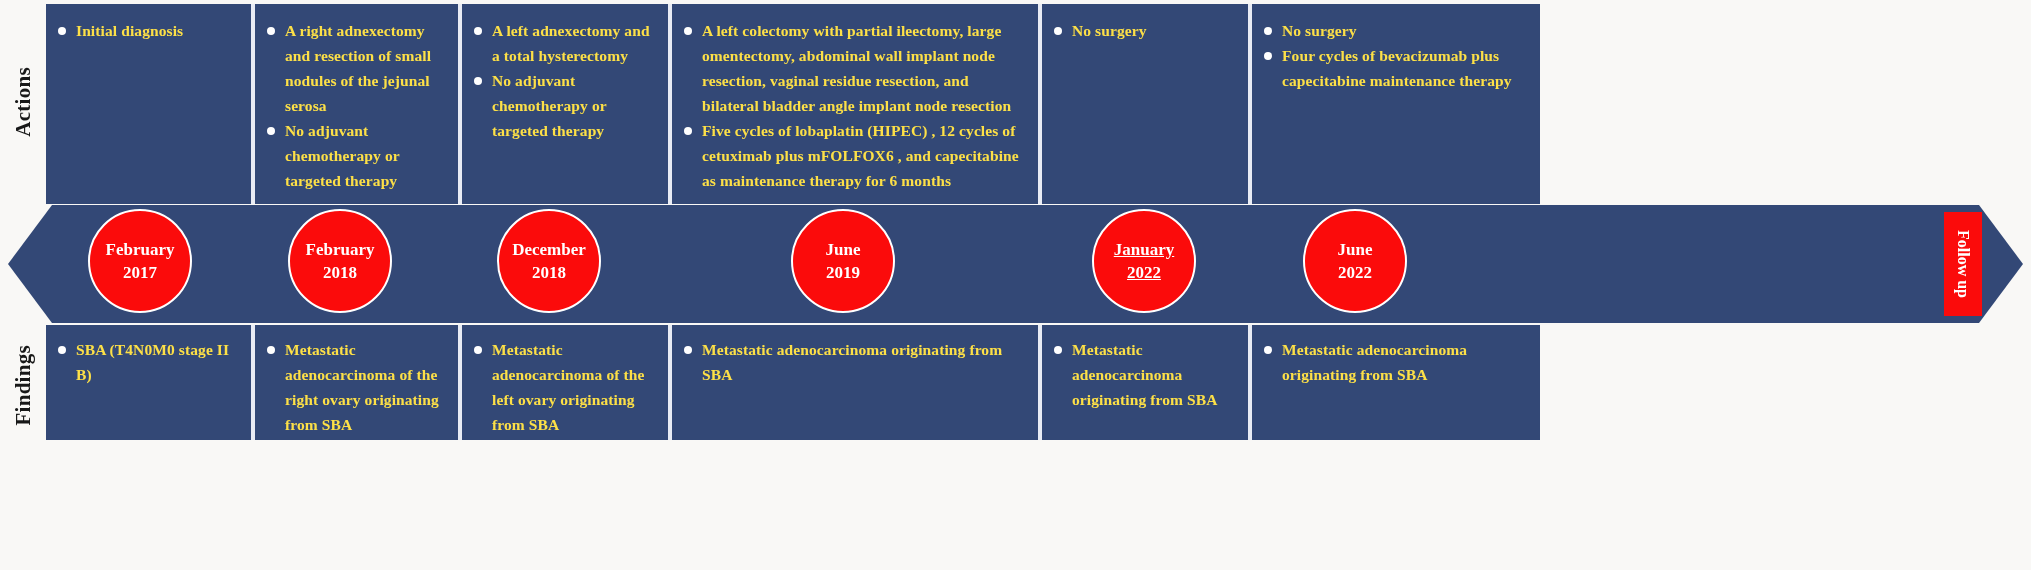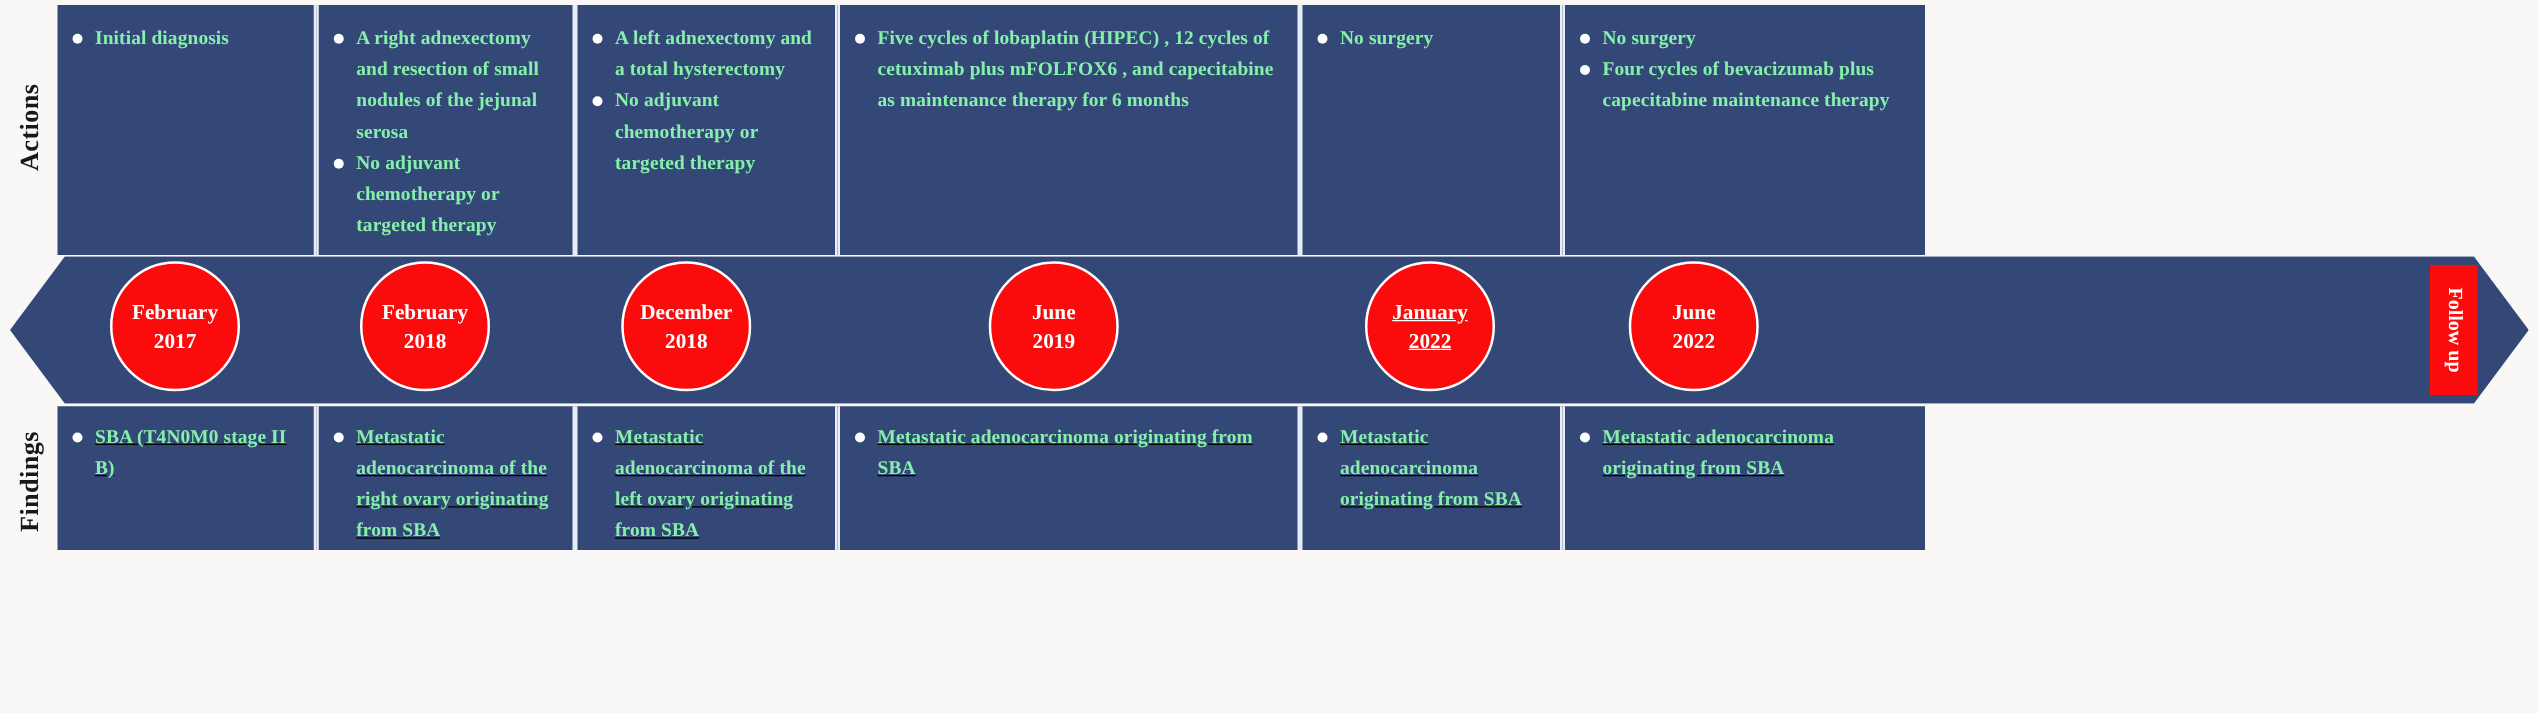--- a/index.html
+++ b/index.html
@@ -41,40 +41,40 @@
   .cell.first{border-left:none;}
   .cell.last{border-right:none;}
 
   .bullets{
     list-style:none;
     margin:0;
     padding:14px 10px 10px 12px;
   }
   .bullets li{
     position:relative;
-    color:#86efac;
+    color:#fde047;
     font-weight:bold;
     font-size:15.5px;
     line-height:25px;
     padding-left:18px;
     margin:0 0 0 0;
     text-indent:0;
     letter-spacing:.1px;
   }
   .bullets li::before{
     content:"";
     position:absolute;
     left:0;top:9px;
     width:8px;height:8px;
     border-radius:50%;
     background:#ffffff;
   }
 
   
-  .findings .bullets{padding-top:12px;text-decoration:underline;}
+  .findings .bullets{padding-top:12px;}
 
   
   #arrow-band{
     position:absolute;
     left:8px;top:205px;
     width:2015px;height:118px;
     background:#334876;
     -webkit-clip-path:polygon(44px 0, 1971px 0, 2015px 59px, 1971px 118px, 44px 118px, 0 59px);
     clip-path:polygon(44px 0, 1971px 0, 2015px 59px, 1971px 118px, 44px 118px, 0 59px);
   }
@@ -189,20 +189,21 @@
         <li>No adjuvant chemotherapy or targeted therapy</li>
       </ul>
     </div>
     <div class="cell findings" style="left: 460px; width: 210px; top: 325px; height: 115px;">
       <ul class="bullets">
         <li>Metastatic adenocarcinoma of the left ovary originating from SBA</li>
       </ul>
     </div>
     <div class="cell" style="left: 670px; width: 370px; top: 4px; height: 200px;">
       <ul class="bullets">
+        <li>A left colectomy with partial ileectomy, large omentectomy, abdominal wall implant node resection, vaginal residue resection, and bilateral bladder angle implant node resection</li>
         <li>Five cycles of lobaplatin (HIPEC) , 12 cycles of cetuximab plus mFOLFOX6 , and capecitabine as maintenance therapy for 6 months</li>
       </ul>
     </div>
     <div class="cell findings" style="left: 670px; width: 370px; top: 325px; height: 115px;">
       <ul class="bullets">
         <li>Metastatic adenocarcinoma originating from SBA</li>
       </ul>
     </div>
     <div class="cell" style="left: 1040px; width: 210px; top: 4px; height: 200px;">
       <ul class="bullets">

